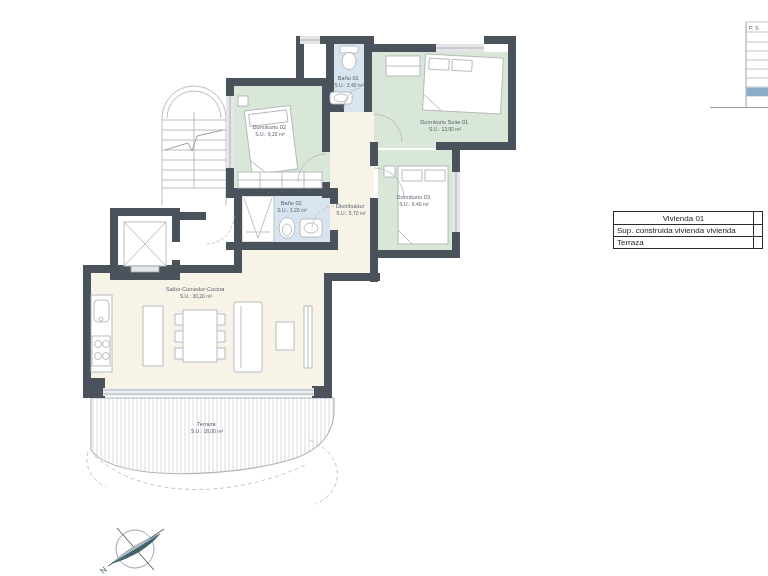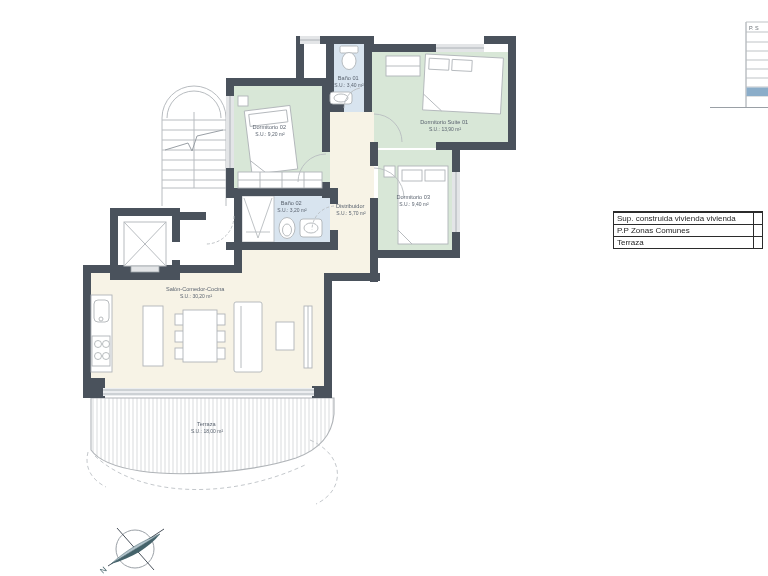--- a/index.html
+++ b/index.html
@@ -278,26 +278,26 @@
   <g>
     <circle cx="135" cy="549" r="19" fill="none" stroke="#9aa0a6" stroke-width="1"></circle>
     <path d="M108,566 L164,529 M117,528 L154,570" stroke="#4a525c" stroke-width="1" fill="none"></path>
     <path d="M111,564 C126,550 144,540 160,534 L111,564 Z" fill="#b3c4cc" stroke="#44626a" stroke-width="0.5"></path>
     <path d="M111,564 C132,558 150,547 160,534 L111,564 Z" fill="#44626a"></path>
     <text x="103" y="574" transform="rotate(-42 103 574)" font-size="8" fill="#44626a">N</text>
   </g>
 </svg>
 
 <div class="unit-table">
-  <div class="ut-row">
-    <div class="ut-main">Sup. construida vivienda vivienda</div>
+  <div class="ut-row ut-header">
+    <div class="ut-main">Vivienda 01</div>
     <div class="ut-side"></div>
   </div>
   <div class="ut-row">
-    <div class="ut-main">P.P Zonas Comunes</div>
+    <div class="ut-main">Sup. construida vivienda vivienda</div>
     <div class="ut-side"></div>
   </div>
   <div class="ut-row">
     <div class="ut-main">Terraza</div>
     <div class="ut-side"></div>
   </div>
 </div>
 
 </div>
 

